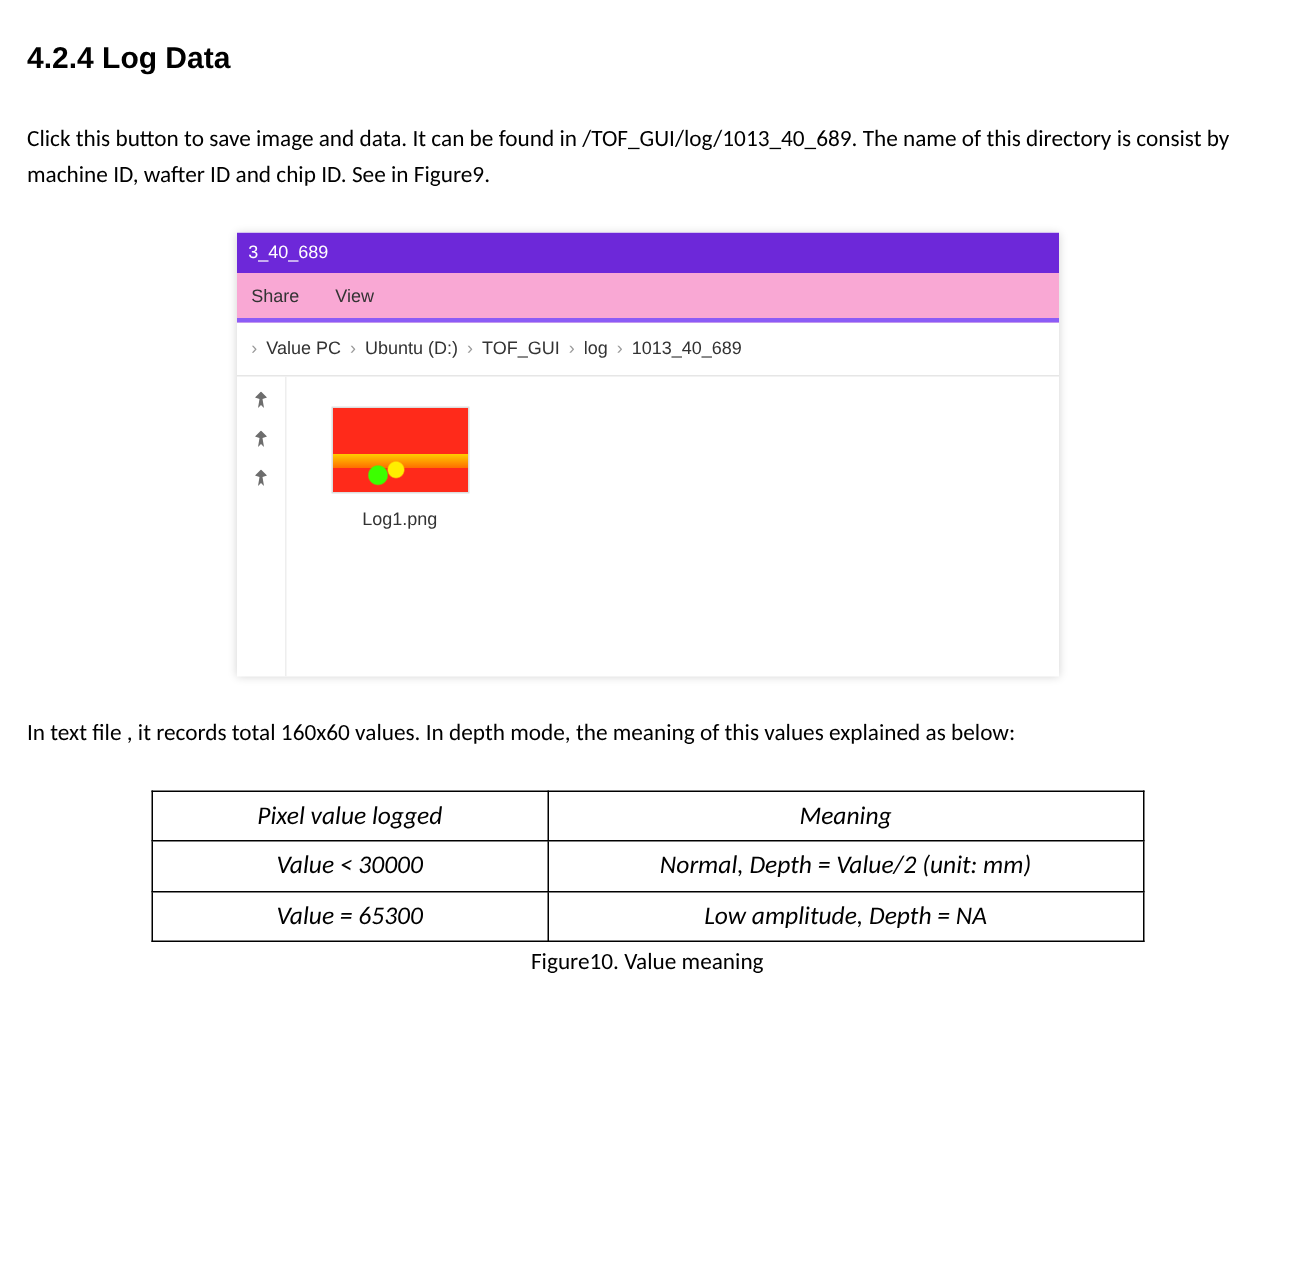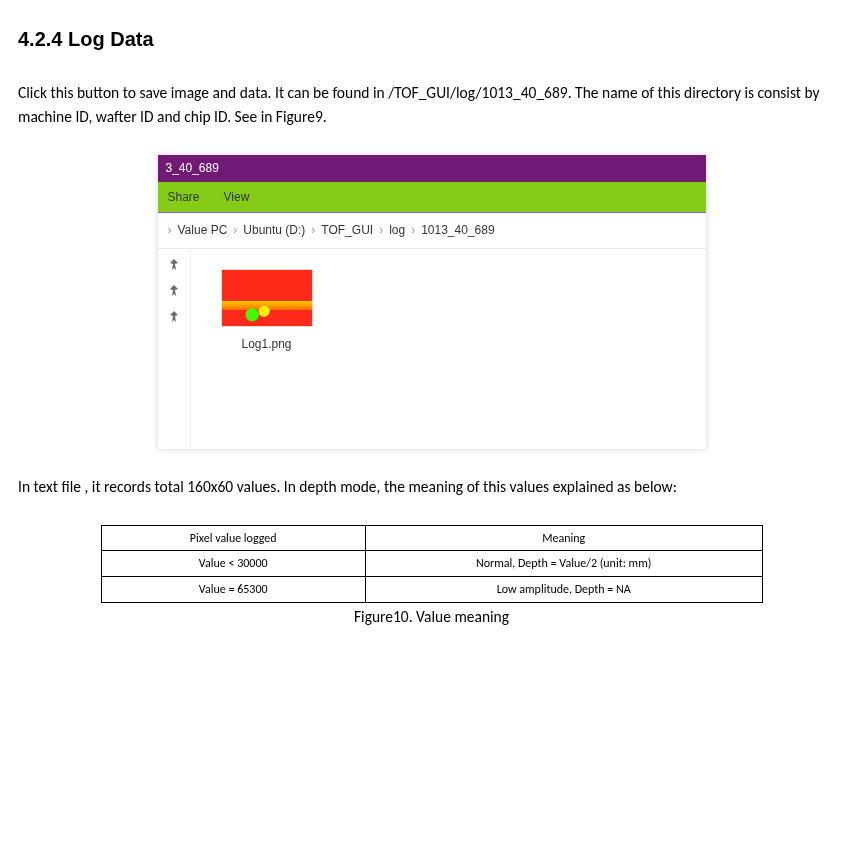--- a/index.html
+++ b/index.html
@@ -40,28 +40,28 @@
     margin: 0 auto;
     background: #fff;
     box-shadow: 0 0 6px rgba(0,0,0,0.18);
     text-align: left;
     font-family: "Segoe UI", Arial, sans-serif;
     font-size: 12px;
     color: #333;
     overflow: hidden;
   }
   .fe-title {
-    background: #701a75;
+    background: #6d28d9;
     color: #fff;
     padding: 4px 8px;
     font-size: 12px;
   }
   .fe-tabs {
-    background: #84cc16;
-    border-bottom: 1px solid #8b5cf6;
+    background: #f9a8d4;
+    border-bottom: 3px solid #8b5cf6;
     padding: 6px 10px;
     display: flex;
     gap: 24px;
   }
   .fe-address {
     display: flex;
     align-items: center;
     gap: 6px;
     padding: 8px 10px;
     border-bottom: 1px solid #e6e6e6;
@@ -137,21 +137,22 @@
 
   
   .vm-wrap {
     width: 662px;
     margin: 20px auto 0 auto;
     text-align: center;
   }
   .vm-table {
     border-collapse: collapse;
     width: 100%;
-    font-size: 12px;
+    font-size: 17px;
+    font-style: italic;
   }
   .vm-table td {
     border: 1px solid #000;
     padding: 3px 8px;
   }
   .vm-c1 { width: 40%; }
   .vm-c2 { width: 60%; }
 </style>
 </head>
 <body>

